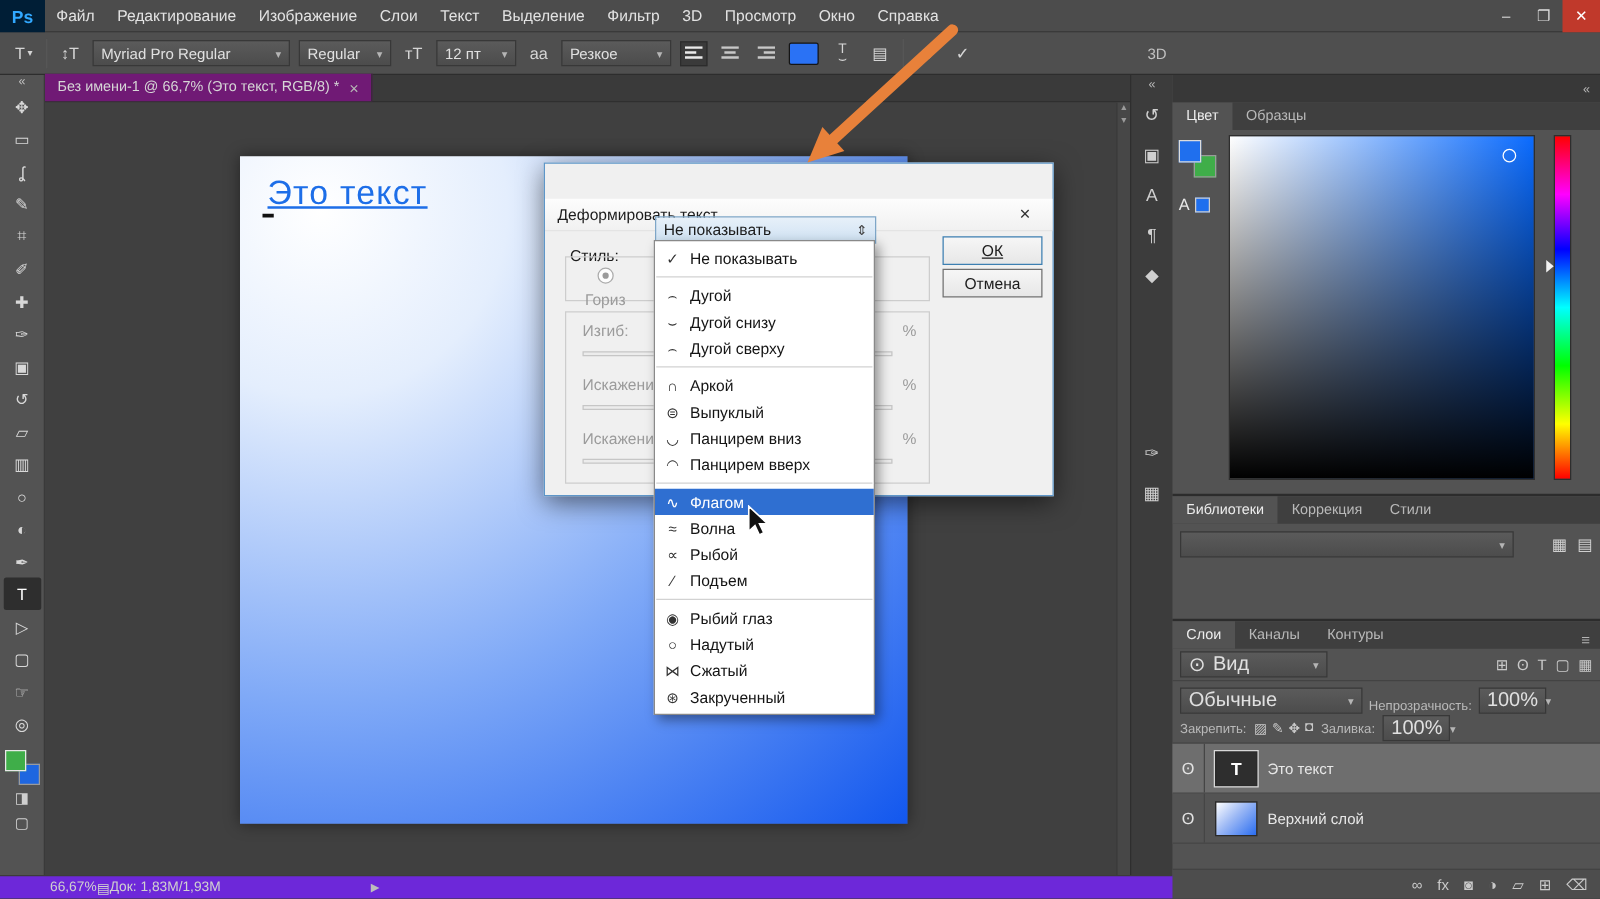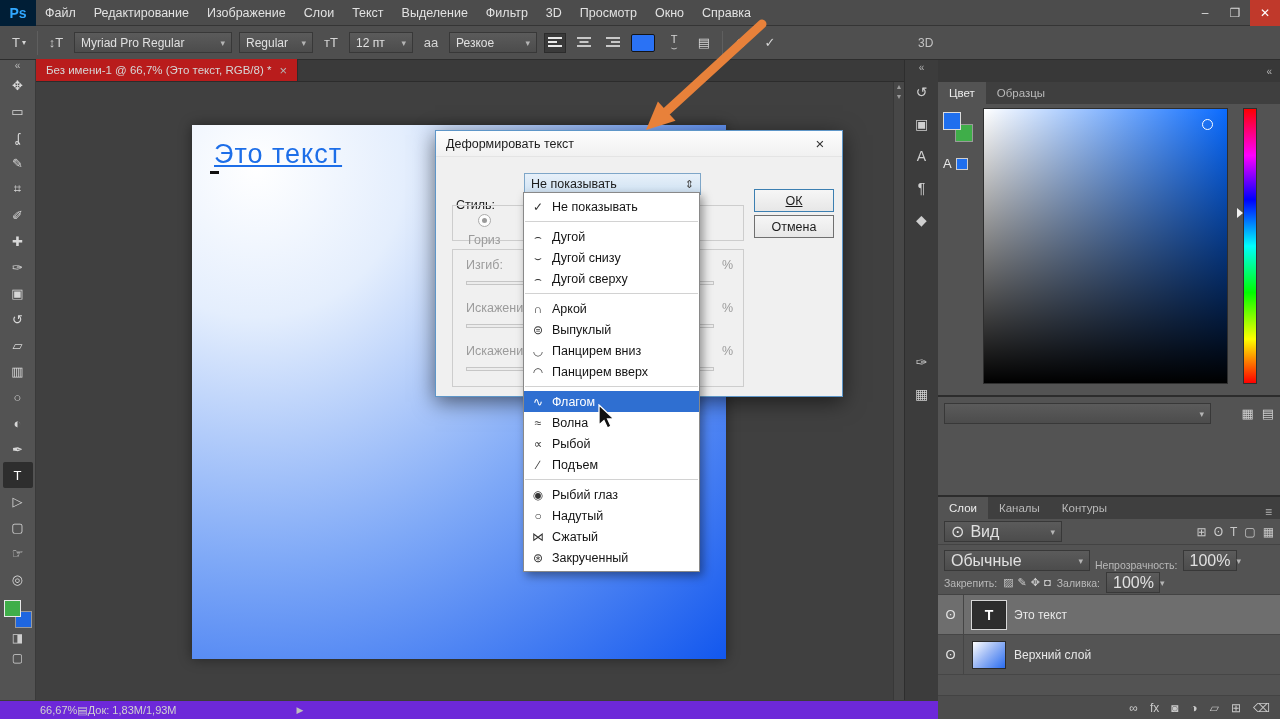--- a/index.html
+++ b/index.html
@@ -30,21 +30,21 @@
   .dcombo .arr { margin-left:auto; font-size:9px; color:#b5b5b5; }
   .align-btn { width:22px; height:20px; display:flex; align-items:center; justify-content:center; }
   .align-btn.active { background:#3a3a3a; border:1px solid #2c2c2c; }
   .ob-swatch { width:24px; height:18px; background:#2a72f5; border:1px solid #151515; border-radius:2px; }
   .warp-ico { display:flex; flex-direction:column; align-items:center; line-height:8px; font-size:11px; color:#d5d5d5; width:24px;}
   .threeD { margin-left:130px; color:#c2c2c2; }
 
   
   .tabbar { position:absolute; left:36px; top:60px; width:868px; height:22px; background:#3a3a3a;
             border-bottom:1px solid #2c2c2c; display:flex; align-items:flex-end; }
-  .doctab { height:22px; background:#b91c1c; color:#d6d6d6; font-size:11.5px; display:flex; align-items:center;
+  .doctab { height:22px; background:#701a75; color:#d6d6d6; font-size:11.5px; display:flex; align-items:center;
             padding:0 10px; border-right:1px solid #2c2c2c; gap:8px; }
   .doctab .tclose { color:#b5b5b5; font-size:13px; }
 
   
   .toolrail { position:absolute; left:0; top:60px; width:36px; height:640px; background:#535353;
               border-right:1px solid #3a3a3a; display:flex; flex-direction:column; align-items:center; }
   .rail-collapse { color:#bdbdbd; font-size:10px; height:12px; line-height:12px; }
   .tool { width:30px; height:26px; display:flex; align-items:center; justify-content:center;
           color:#d8d8d8; font-size:13px; }
   .tool.active { background:#2e2e2e; border-radius:2px; color:#ffffff; }
@@ -131,21 +131,21 @@
   
   .statusbar { position:absolute; left:0; top:700px; width:938px; height:19px; background:#6d28d9;
                border-top:1px solid #3c3c3c; display:flex; align-items:center; 
                padding-left:40px; color:#d0d0d0; font-size:11px; }
   .statusbar .sb-arrow { margin-left:120px; font-size:9px; color:#bdbdbd; }
 
   
   .dlg { position:absolute; left:435px; top:130px; width:408px; height:267px; background:#f0f0f0;
          border:1px solid #5e96c8; box-shadow:0 5px 20px rgba(0,0,0,.55); z-index:40; font-size:12.5px; color:#1c1c1c; }
   .dlg-title { height:26px; display:flex; align-items:center; padding:0 10px; background:linear-gradient(#fdfdfd,#f1f1f1);
-               border-bottom:1px solid #e4e4e4; }
+               border-bottom:1px solid #e4e4e4;margin-top:28px; }
   .dlg-close { margin-left:auto; width:24px; text-align:center; font-size:15px; color:#333; }
   .dlg-style-label { position:absolute; left:20px; top:47px;margin-top:20px; }
   .dlg-combo { position:absolute; left:88px; top:42px; width:177px; height:22px;
                background:linear-gradient(#e7f0f9,#cfe2f3); border:1px solid #7ea6c8; display:flex;
                align-items:center; padding:0 6px; }
   .dlg-combo .carr { margin-left:auto; font-size:11px; color:#444; }
   .gbox { position:absolute; border:1px solid #cdcdcd; }
   .gbox1 { left:16px; top:74px; width:292px; height:36px; }
   .gbox2 { left:16px; top:118px; width:292px; height:138px; }
   .dis { color:#9b9b9b;flex-direction:column; }
@@ -336,20 +336,25 @@
       </div>
       <div class="cp-grad">
         <div class="pick"></div>
       </div>
       <div class="cp-hue">
         <div class="hmark"></div>
       </div>
     </div>
 
     <div class="panel panel-libs">
+      <div class="ptabs">
+        <div class="ptab active">Библиотеки</div>
+        <div class="ptab">Коррекция</div>
+        <div class="ptab">Стили</div>
+      </div>
       <div class="lib-row">
         <div class="dcombo lib-combo">
           <span class="arr">▾</span>
         </div>
         <div class="lib-icos">
           <span>▦</span>
           <span>▤</span>
         </div>
       </div>
     </div>

